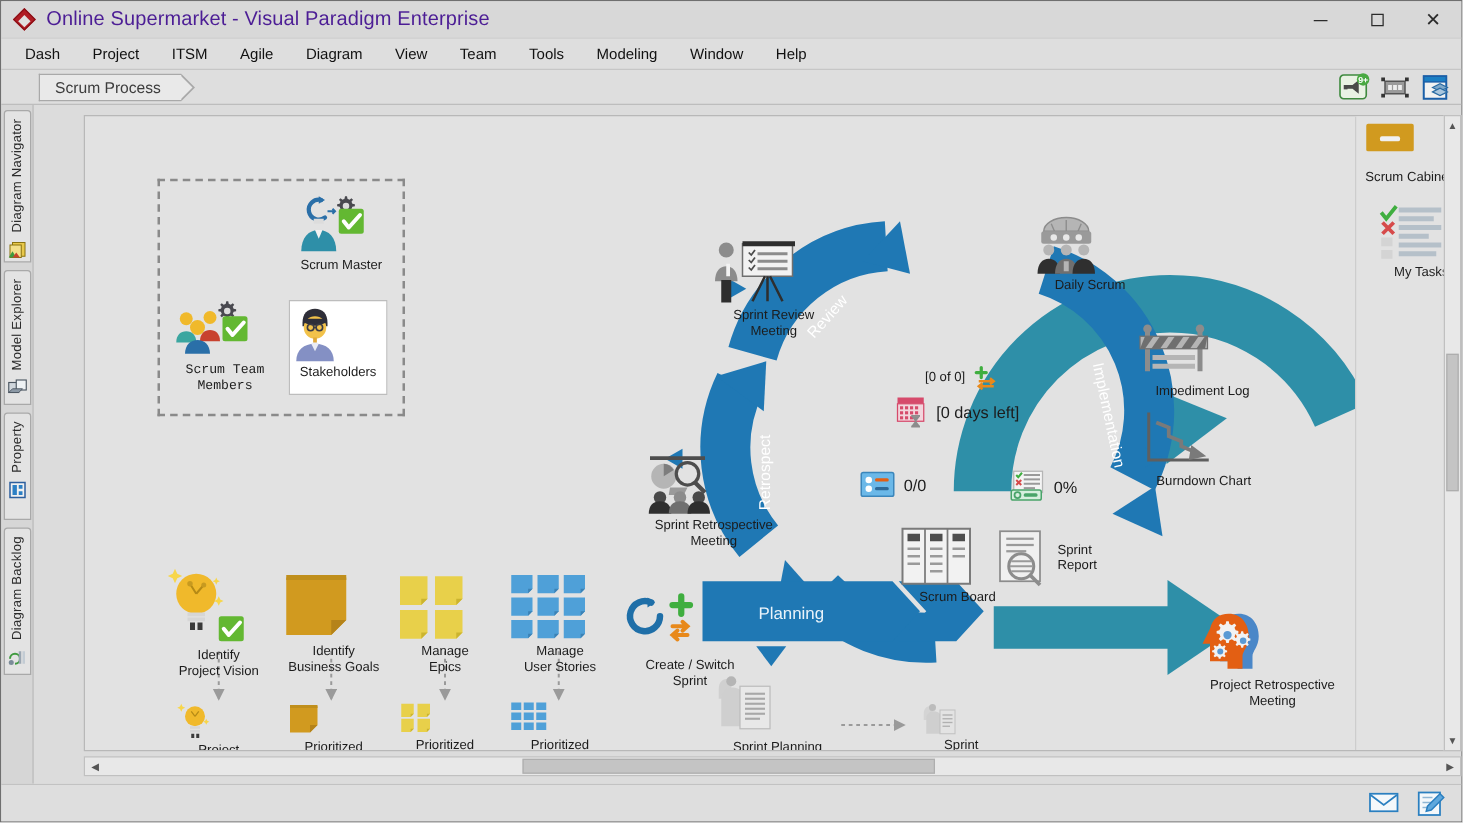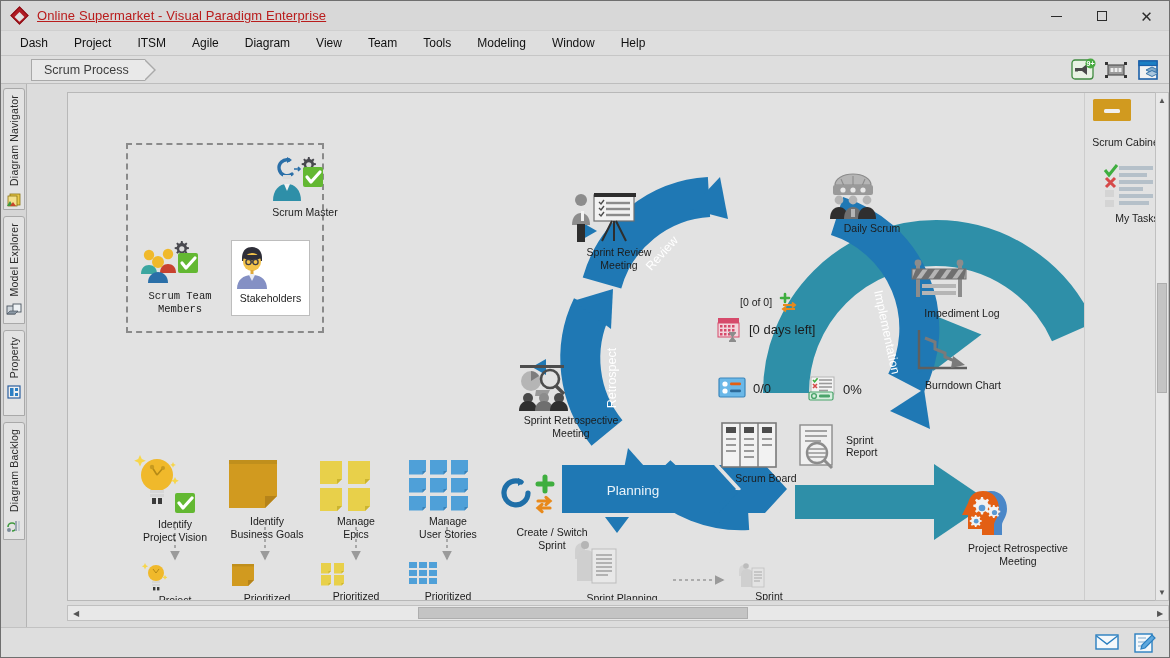--- a/index.html
+++ b/index.html
@@ -36,21 +36,21 @@
     width: 13px; height: 13px;
     background: #b01c24;
     transform: rotate(45deg);
     border: 1px solid #8b0f16;
   }
   .app-logo .diamond:after {
     content: ""; position: absolute; left: 3px; top: 3px;
     width: 7px; height: 7px; background: #e0e0e0;
   }
   .title-text {
-    font-size: 13px; color: #b91c1c; letter-spacing: .1px; text-decoration: underline;
+    font-size: 16px; color: #4c1d95; letter-spacing: .1px;
   }
   .win-btns {
     position: absolute; right: 0; top: 0; height: 30px;
     display: flex; align-items: center;
   }
   .win-btn {
     width: 45px; height: 30px;
     display: flex; align-items: center; justify-content: center;
     font-size: 13px; color: #2b2b2b;
   }
@@ -422,21 +422,21 @@
               <line x1="288" y1="428" x2="288" y2="466"></line>
               <line x1="379" y1="428" x2="379" y2="466"></line>
             </g>
 
             <line x1="605" y1="487" x2="655" y2="487" stroke="#9a9a9a" stroke-width="1.6" stroke-dasharray="3,3" marker-end="url(#ar-gray)"></line>
           </svg>
 
           <div class="roles-box" style="left:58px; top:50px; width:198px; height:190px;"></div>
 
 
-          <div class="node" style="left:165px; top:62px; width:80px;margin-left:32px;">
+          <div class="node" style="left:165px; top:62px; width:80px;">
             <div class="ico">
               <svg width="62" height="48" viewBox="0 0 62 48">
                 <g transform="translate(10,1)">
                   <path d="M14 4 a8 8 0 1 0 3 14" fill="none" stroke="#2a6fa8" stroke-width="3.4" stroke-linecap="round"></path>
                   <path d="M12 1 l5 3 l-5 3 z" fill="#2a6fa8"></path>
                   <path d="M19 13 l6 0 m-2 -2 l2 2 l-2 2" stroke="#2a6fa8" stroke-width="1.6" fill="none"></path>
                 </g>
                 <path d="M18 20 h8 v4 h-8 z" fill="#dcdcdc"></path>
                 <path d="M8 46 c0-11 6-17 14-17 c8 0 14 6 14 17 z" fill="#2e8fa8"></path>
                 <path d="M19 29 l3 7 l3 -7 z" fill="#f2f2f2"></path>
@@ -658,21 +658,21 @@
                 <g fill="#8c8c8c">
                   <path d="M13 18 l7 0 l-3 4 l3 4 l-7 0 l3 -4 z"></path>
                   <rect x="13" y="17" width="7" height="1.4"></rect>
                     <rect x="13" y="25.6" width="7" height="1.4"></rect>
                 </g>
               </svg>
             </span>
             <span class="mtxt">[0 days left]</span>
           </div>
 
-          <div class="metric" style="left:650px; top:283px;">
+          <div class="metric" style="left:620px; top:283px;">
             <span>
               <svg width="28" height="24" viewBox="0 0 28 24">
                 <rect x="1" y="2" width="26" height="19" rx="1.5" fill="#6bb8e8" stroke="#3b86bb" stroke-width="1.2"></rect>
                 <g fill="#ffffff">
                     <circle cx="7" cy="8" r="2.6"></circle>
                     <circle cx="7" cy="15" r="2.6"></circle>
                   </g>
                 <g fill="#e35f13">
                     <rect x="12" y="6.6" width="11" height="2.6" rx="1.2"></rect>
                   </g>

